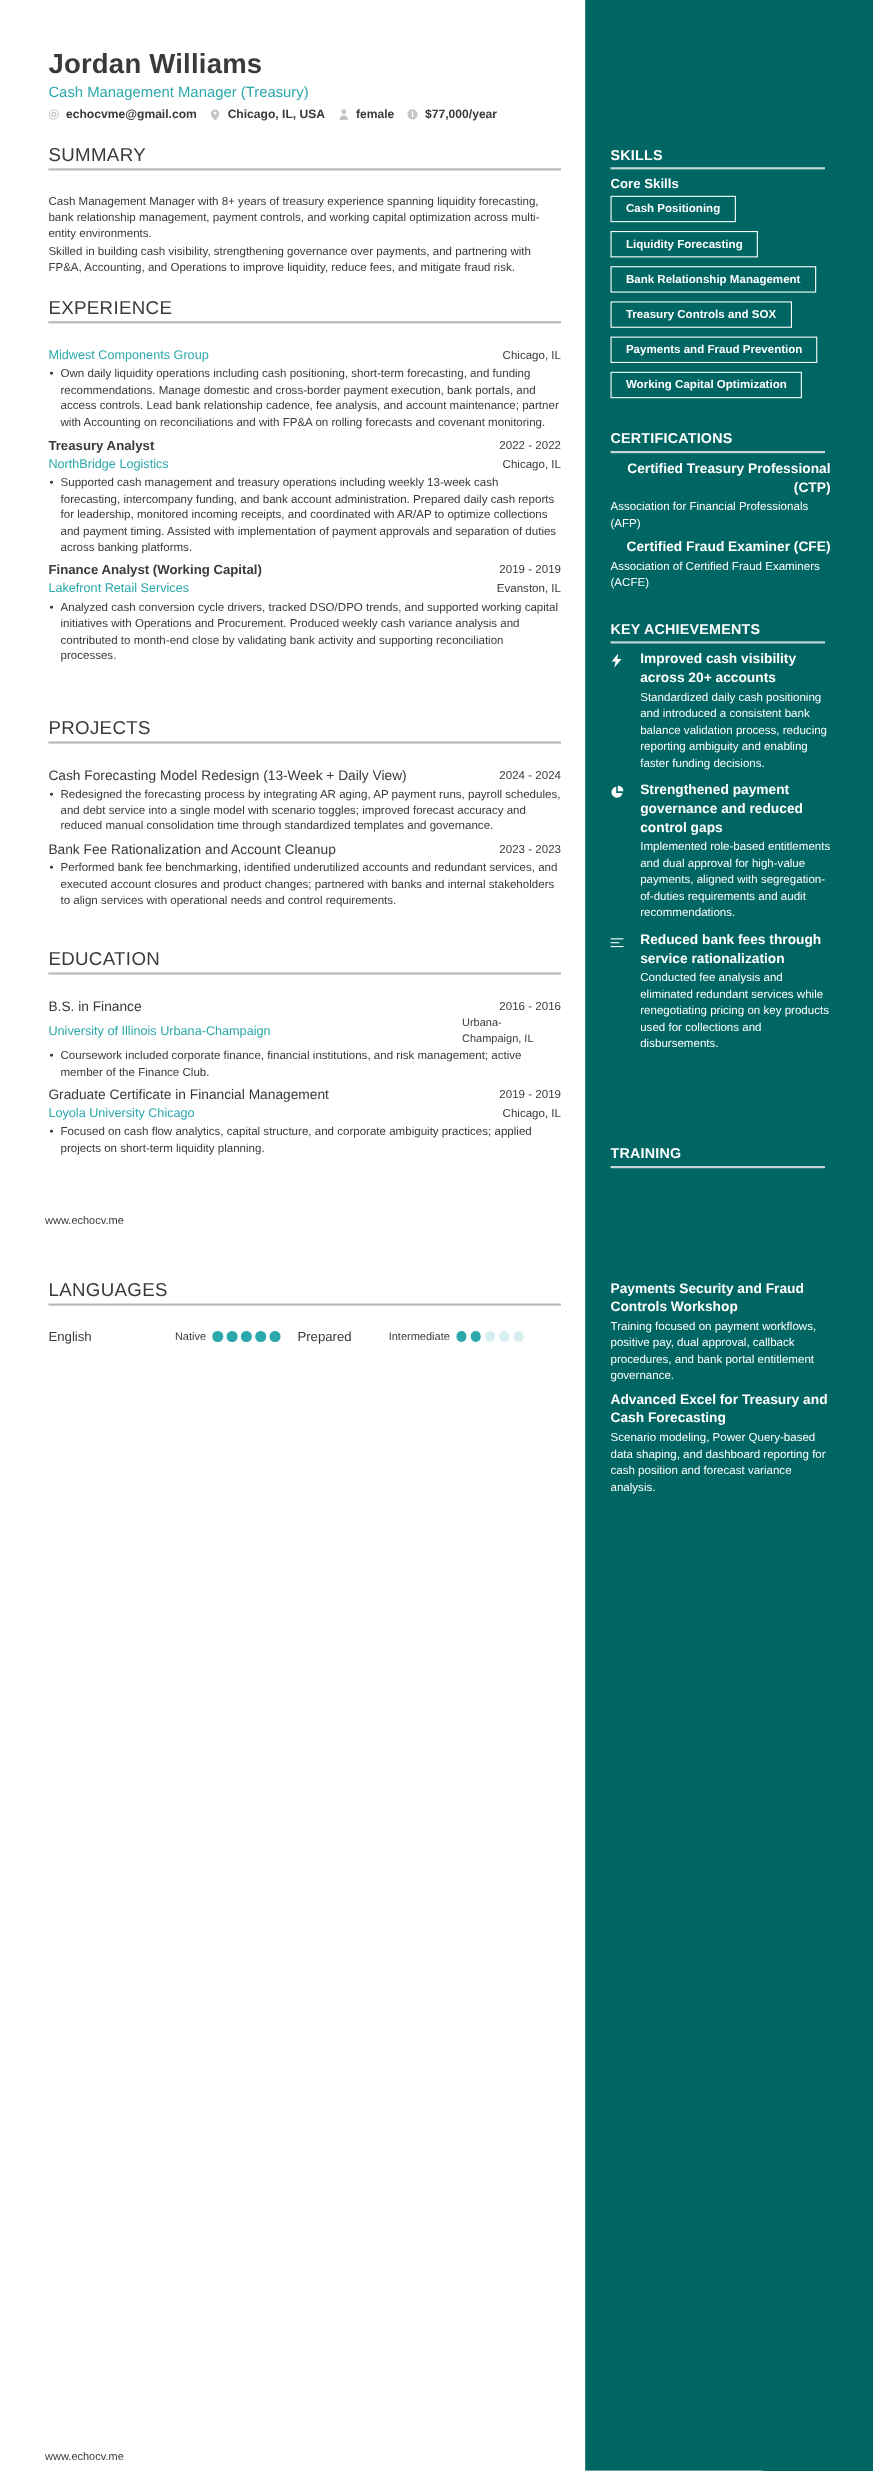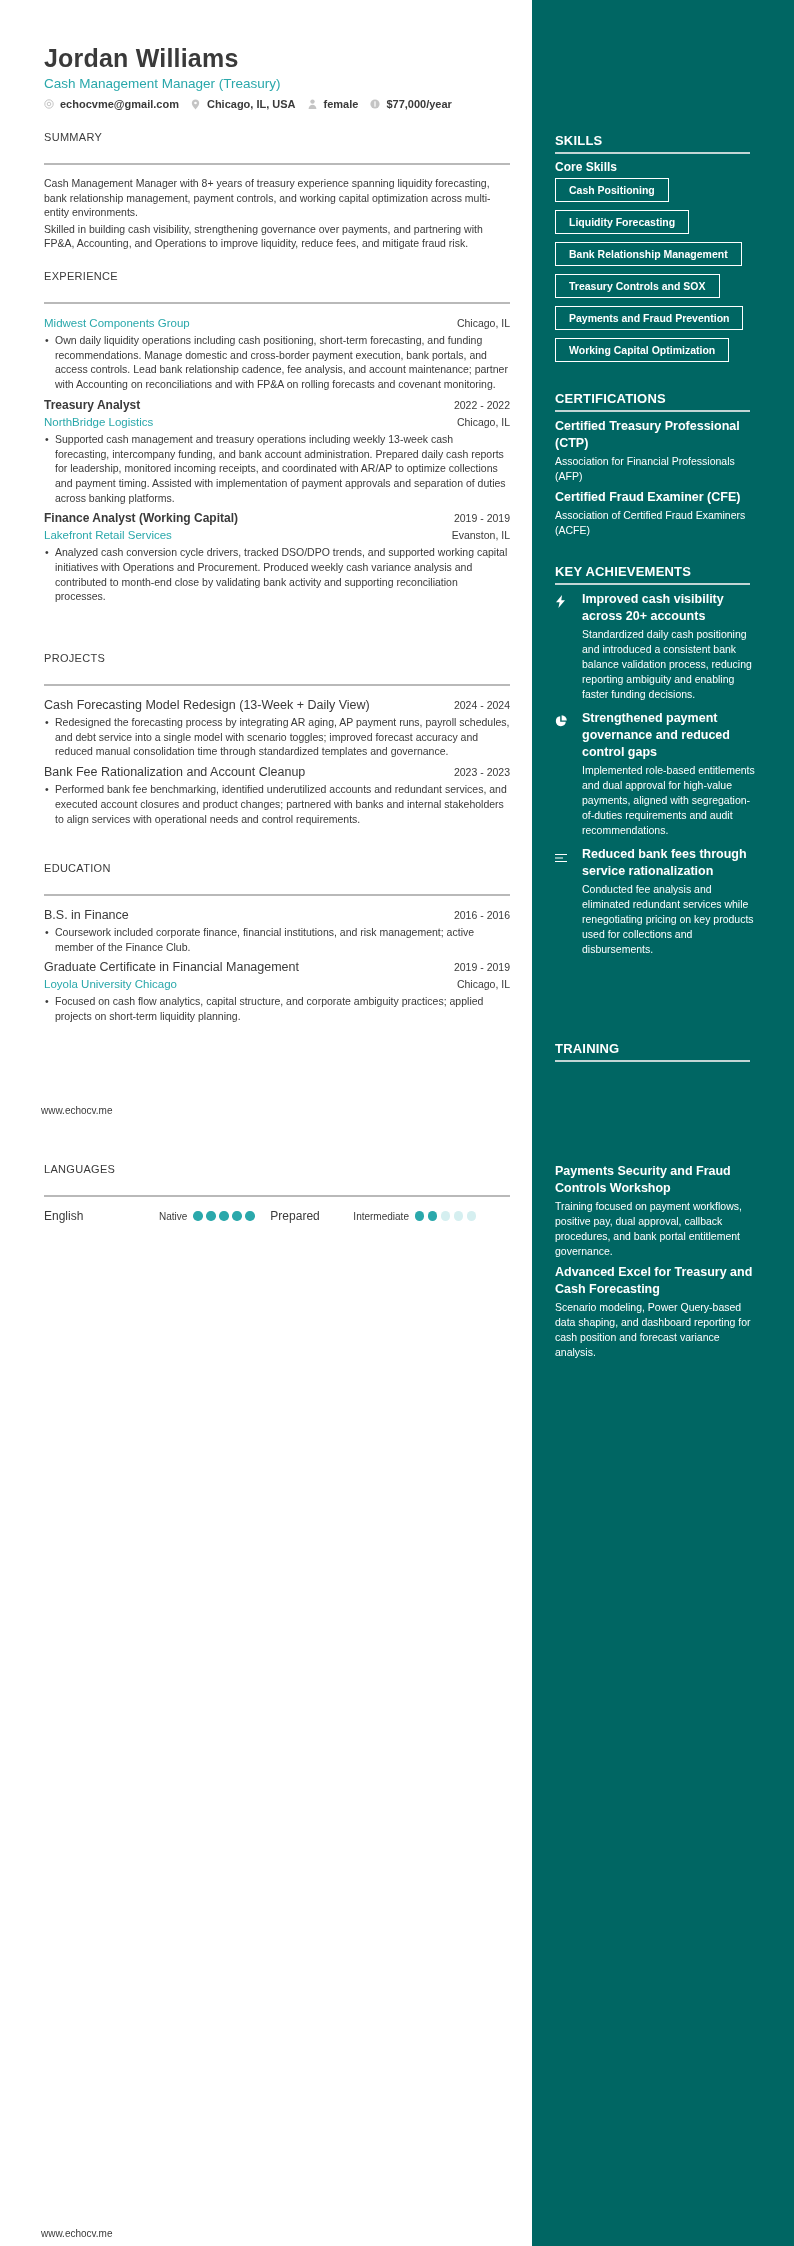--- a/index.html
+++ b/index.html
@@ -11,21 +11,21 @@
     .main { position: absolute; left: 44px; top: 0; width: 466px; }
     .side { position: absolute; left: 555px; top: 0; width: 195px; color: #ffffff; }
 
     .name { position: absolute; top: 44px; left: 0; font-size: 25px; font-weight: bold; color: #3a3a3a; letter-spacing: 0.2px; }
     .role { position: absolute; top: 76px; left: 0; font-size: 13.5px; color: #2aa8ab; }
     .contacts { position: absolute; top: 98px; left: 0; display: flex; align-items: center; font-size: 11px; font-weight: bold; color: #3a3a3a; white-space: nowrap; }
     .contact { display: flex; align-items: center; margin-right: 12px; }
     .cicon { width: 10px; height: 10px; margin-right: 6px; display: inline-flex; align-items: center; justify-content: center; }
 
     .section { position: absolute; left: 0; width: 466px; }
-    .sec-title { font-size: 11px; color: #3a3a3a; letter-spacing: 0.3px; padding-bottom: 20px; border-bottom: 2px solid #b9b9b9; margin-bottom: 11px; }
+    .sec-title { font-size: 17px; color: #3a3a3a; letter-spacing: 0.3px; padding-bottom: 2px; border-bottom: 2px solid #b9b9b9; margin-bottom: 21px; }
     .para { font-size: 10.5px; line-height: 14.5px; color: #3a3a3a; margin-bottom: 2px; }
 
     .entry { margin-bottom: 5px; }
     .row { display: flex; justify-content: space-between; align-items: flex-start; }
     .entry-title { font-size: 12px; font-weight: bold; color: #3a3a3a; line-height: 17px; }
     .entry-title.light { font-weight: normal; font-size: 12.5px; }
     .entry-date { font-size: 10.5px; color: #3a3a3a; line-height: 17px; white-space: nowrap; }
     .entry-org { font-size: 11.5px; color: #2aa8ab; line-height: 17px; }
     .entry-loc { font-size: 10.5px; color: #3a3a3a; line-height: 17px; text-align: left; }
     .bullet { display: flex; font-size: 10.5px; line-height: 14.7px; color: #3a3a3a; margin-top: 1px; }
@@ -36,21 +36,21 @@
     .lang-row { display: flex; align-items: center; font-size: 12px; color: #3a3a3a; margin-top: 12px; }
     .lang-name { width: 115px; }
     .lang-level { font-size: 10px; margin-right: 6px; }
     .dots { display: flex; }
     .ldot { width: 9.5px; height: 9.5px; border-radius: 50%; margin-right: 3.5px; background: #2aa8ab; }
     .ldot.off { background: #d5eff0; }
 
     .s-title { font-size: 13px; font-weight: bold; color: #ffffff; padding-bottom: 4px; border-bottom: 2px solid #c3d6d5; margin-bottom: 6px; letter-spacing: 0.2px; width: 195px; }
     .s-sub { font-size: 12px; font-weight: bold; margin-bottom: 4px; }
     .skill { display: inline-block; border: 1px solid #ffffff; font-size: 10.5px; font-weight: bold; padding: 5px 13px; margin-bottom: 8px; white-space: nowrap; }
-    .cert-name { font-size: 12.5px; line-height: 17px; font-weight: bold; }
+    .cert-name { font-size: 12.5px; line-height: 17px; font-weight: bold; text-align: right; }
     .cert-org { font-size: 10.5px; line-height: 15px; margin-top: 2px; margin-bottom: 5px; }
 
     .ach { display: flex; margin-bottom: 8px; }
     .ach-icon { width: 27px; flex: none; padding-top: 3px; }
     .ach-title { font-size: 12.5px; line-height: 17px; font-weight: bold; }
     .ach-desc { font-size: 10.5px; line-height: 15px; margin-top: 2px; }
 
     .tr-name { font-size: 12.5px; line-height: 17px; font-weight: bold; }
     .tr-desc { font-size: 10.5px; line-height: 15px; margin-top: 2px; margin-bottom: 5px; }
   </style>
@@ -179,20 +179,24 @@
     </div>
   </div>
 
   <div class="section" style="top:862px;">
     <div class="sec-title">EDUCATION</div>
 
     <div class="entry">
       <div class="row">
         <div class="entry-title light">B.S. in Finance</div>
         <div class="entry-date">2016 - 2016</div>
+      </div>
+      <div class="row" style="align-items:center;">
+        <div class="entry-org">University of Illinois Urbana-Champaign</div>
+        <div class="entry-loc" style="width:90px; line-height:14px; font-size:10px;">Urbana-Champaign, IL</div>
       </div>
       <div class="bullet">
           <span class="dot">•</span>
           <span>Coursework included corporate finance, financial institutions, and risk management; active member of the Finance Club.</span>
         </div>
     </div>
 
     <div class="entry">
       <div class="row">
         <div class="entry-title light">Graduate Certificate in Financial Management</div>

